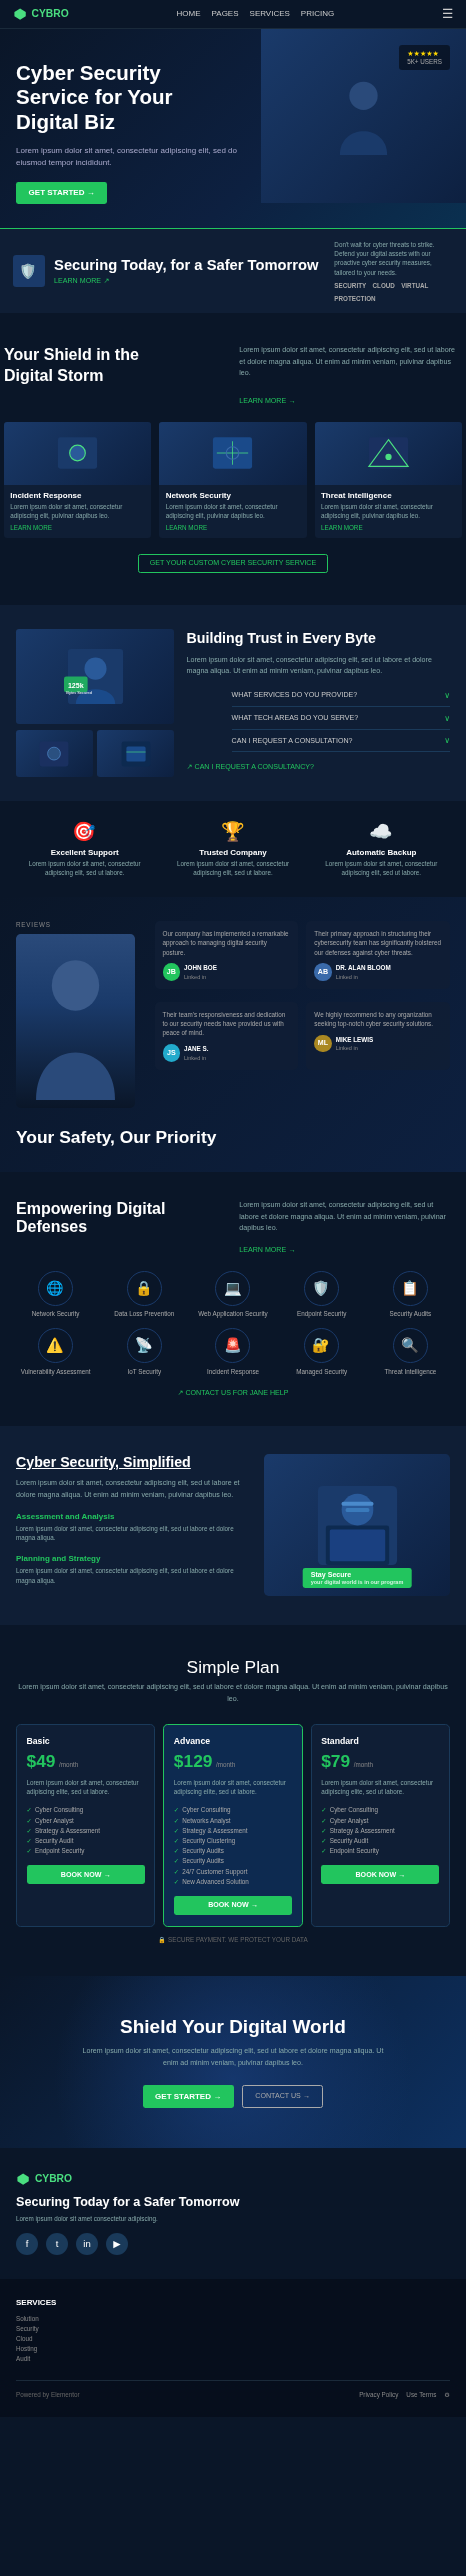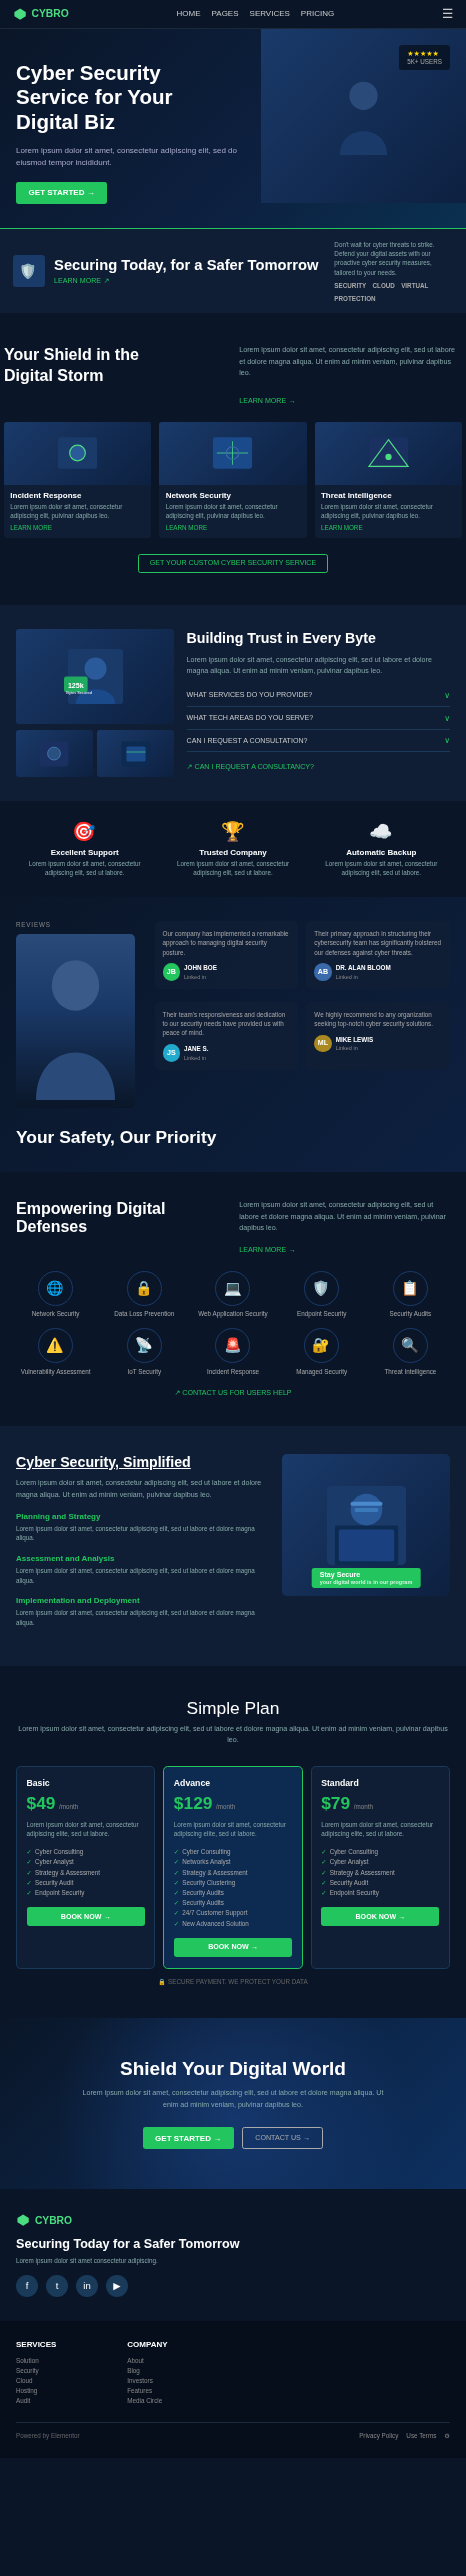--- a/index.html
+++ b/index.html
@@ -44,21 +44,21 @@
     .get-cyber-btn { display: block; margin: 16px auto 0; text-align: center; font-size: 7.1px; color: #22c55e; cursor: pointer; border: 0.8px solid #22c55e; padding: 4.7px 11px; width: fit-content; border-radius: 2.4px; }
 
     
     .trust-section { background: #0f1e35; padding: 24px 16px; display: flex; gap: 12.6px; }
     .trust-images { flex-shrink: 0; width: 158px; }
     .trust-img-main { height: 95px; background: linear-gradient(135deg, #1a4080, #0a2a50); border-radius: 3.2px; margin-bottom: 6.3px; display: flex; align-items: center; justify-content: center; font-size: 25px; }
     .trust-img-small { display: flex; gap: 4.7px; }
     .trust-img-sm { flex: 1; height: 47px; background: linear-gradient(135deg, #0d2a50, #1a3a6a); border-radius: 3.2px; display: flex; align-items: center; justify-content: center; font-size: 14.2px; }
     .trust-content h2 { font-size: 14.2px; font-weight: 800; line-height: 1.3; margin-bottom: 8px; }
     .trust-content p { font-size: 7.1px; color: #8aa; line-height: 1.5; margin-bottom: 6.3px; }
-    .trust-accordion { margin-top: 8px; }
+    .trust-accordion { margin-top: 8px; margin-left: 45px; }
     .accordion-item { border-bottom: 0.8px solid #1a3a5a; padding: 6.3px 0; cursor: pointer; display: flex; justify-content: space-between; align-items: center; }
     .accordion-item span { font-size: 7.1px; color: #ccc; }
     .accordion-item .chevron { font-size: 8px; color: #22c55e; }
     .consult-btn { font-size: 7.1px; color: #22c55e; cursor: pointer; margin-top: 9.5px; display: block; }
 
     
     .features-row { background: #0a1628; padding: 19px 16px; display: grid; grid-template-columns: repeat(3, 1fr); gap: 11px; }
     .feature-item { text-align: center; }
     .feature-icon { font-size: 19px; margin-bottom: 4.7px; }
     .feature-item h4 { font-size: 8px; font-weight: 700; margin-bottom: 3.2px; }
@@ -84,21 +84,21 @@
     .contact-help { text-align: center; font-size: 7.1px; color: #22c55e; cursor: pointer; margin-top: 12.6px; }
 
     
     .simplified-section { background: #0f1e35; padding: 28.4px 16px; display: flex; gap: 12.6px; align-items: flex-start; }
     .simplified-content { flex: 1; }
     .simplified-content h2 { font-size: 14.2px; font-weight: 800; margin-bottom: 8px; text-decoration: underline; }
     .simplified-content p { font-size: 7.1px; color: #8aa; line-height: 1.6; margin-bottom: 11px; }
     .simplified-feature { margin-bottom: 9.5px; }
     .simplified-feature h4 { font-size: 8px; font-weight: 700; margin-bottom: 3.2px; color: #22c55e; }
     .simplified-feature p { font-size: 6.3px; color: #8aa; line-height: 1.5; }
-    .simplified-image { flex-shrink: 0; width: 168px; }
+    .simplified-image { flex-shrink: 0; width: 186px; }
     .simplified-img-main { height: 142px; background: linear-gradient(135deg, #0d2a50, #1a4080); border-radius: 4.7px; display: flex; align-items: center; justify-content: center; font-size: 38px; position: relative; overflow: hidden; }
     .stay-secure-badge { position: absolute; bottom: 8px; left: 50%; transform: translateX(-50%); background: #22c55e; color: #fff; padding: 3.2px 8px; border-radius: 2.4px; font-size: 7.1px; font-weight: 700; white-space: nowrap; }
 
     
     .pricing-section { background: #0a1628; padding: 32px 16px; }
     .pricing-section h2 { font-size: 17.4px; font-weight: 400; text-align: center; margin-bottom: 4.7px; }
     .pricing-section > p { font-size: 7.1px; color: #8aa; text-align: center; line-height: 1.6; margin-bottom: 19px; }
     .pricing-grid { display: grid; grid-template-columns: repeat(3, 1fr); gap: 8px; }
     .pricing-card { background: #0f1e35; border-radius: 4.7px; padding: 11px 9.5px; border: 0.8px solid #1a3a5a; }
     .pricing-card.featured { background: #0d2a50; border-color: #22c55e; }
@@ -434,37 +434,33 @@
     </div>
     <div class="service-icon-item">
       <div class="service-icon-circle">🔐</div>
       <span>Managed Security</span>
     </div>
     <div class="service-icon-item">
       <div class="service-icon-circle">🔍</div>
       <span>Threat Intelligence</span>
     </div>
   </div>
-  <div class="contact-help">↗ CONTACT US FOR USERS HELP</div>
+  <div class="contact-help">↗ CONTACT US FOR JANE HELP</div>
 </section>
 
 <section class="simplified-section">
   <div class="simplified-content">
     <h2>Cyber Security, Simplified</h2>
     <p>Lorem ipsum dolor sit amet, consectetur adipiscing elit, sed ut labore et dolore magna aliqua. Ut enim ad minim veniam, pulvinar dapibus leo.</p>
     <div class="simplified-feature">
-      <h4>Planning and Strategy</h4>
-      <p>Lorem ipsum dolor sit amet, consectetur adipiscing elit, sed ut labore et dolore magna aliqua.</p>
-    </div>
-    <div class="simplified-feature">
       <h4>Assessment and Analysis</h4>
       <p>Lorem ipsum dolor sit amet, consectetur adipiscing elit, sed ut labore et dolore magna aliqua.</p>
     </div>
     <div class="simplified-feature">
-      <h4>Implementation and Deployment</h4>
+      <h4>Planning and Strategy</h4>
       <p>Lorem ipsum dolor sit amet, consectetur adipiscing elit, sed ut labore et dolore magna aliqua.</p>
     </div>
   </div>
   <div class="simplified-image">
     <div class="simplified-img-main img-placeholder">
       <svg width="95" height="95" viewBox="0 0 120 120">
         <rect x="10" y="10" width="100" height="100" rx="6" fill="#1a3a6a"></rect>
         <rect x="20" y="60" width="80" height="50" rx="3" fill="#0d2a50"></rect>
         <rect x="25" y="65" width="70" height="40" rx="2" fill="#1a4080"></rect>
         <ellipse cx="60" cy="40" rx="20" ry="20" fill="#2a5a9a"></ellipse>
@@ -574,30 +570,20 @@
     <div class="footer-col">
       <h4>SERVICES</h4>
       <ul>
         <li>Solution</li>
         <li>Security</li>
         <li>Cloud</li>
         <li>Hosting</li>
         <li>Audit</li>
       </ul>
     </div>
-    <div class="footer-col">
-      <h4>COMPANY</h4>
-      <ul>
-        <li>About</li>
-        <li>Blog</li>
-        <li>Investors</li>
-        <li>Features</li>
-        <li>Media Circle</li>
-      </ul>
-    </div>
   </div>
   <div class="footer-bottom">
     <p>Powered by Elementor</p>
     <div class="footer-bottom-links">
       <span>Privacy Policy</span>
       <span>Use Terms</span>
       <span>⚙</span>
     </div>
   </div>
 </footer>

